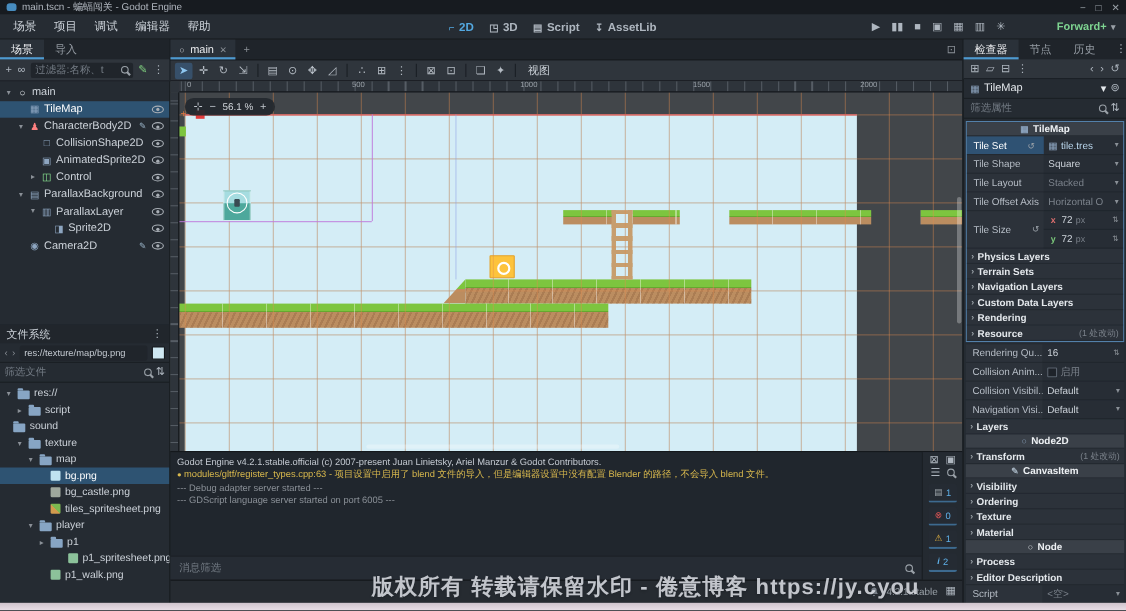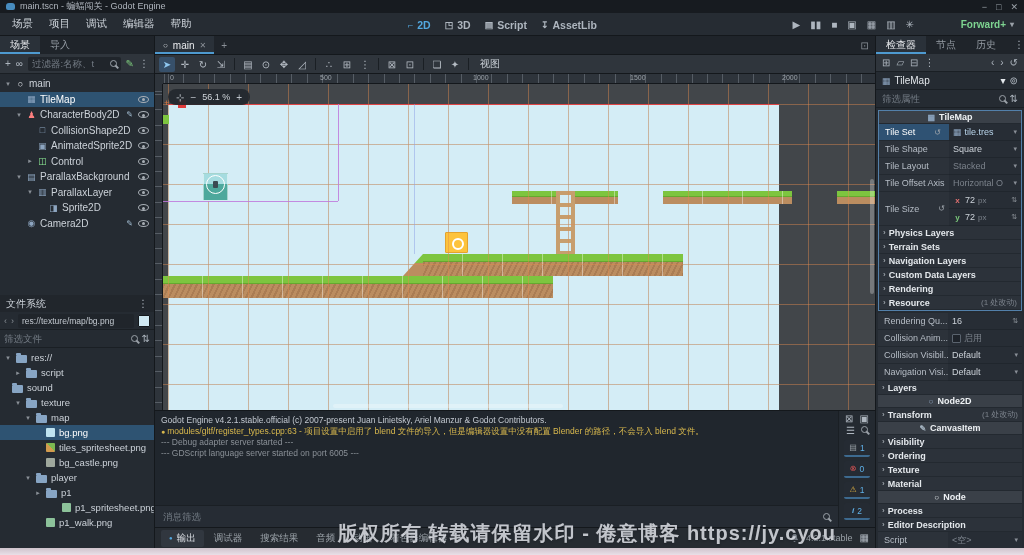--- a/index.html
+++ b/index.html
@@ -356,27 +356,27 @@
         <span class="folder"></span>
         <span>map</span>
       </div>
       <div class="frow sel" style="padding-left: 34px;">
         <span class="arr"></span>
         <span class="fileicon" style="background: rgb(191, 227, 240);"></span>
         <span>bg.png</span>
       </div>
       <div class="frow" style="padding-left: 34px;">
         <span class="arr"></span>
+        <span class="fileicon" style="background: rgb(159, 168, 157);"></span>
+        <span>bg_castle.png</span>
+      </div>
+      <div class="frow" style="padding-left: 34px;">
+        <span class="arr"></span>
         <span class="fileicon" style="background: linear-gradient(45deg, rgb(210, 155, 78) 50%, rgb(124, 184, 80) 50%);"></span>
         <span>tiles_spritesheet.png</span>
-      </div>
-      <div class="frow" style="padding-left: 34px;">
-        <span class="arr"></span>
-        <span class="fileicon" style="background: rgb(159, 168, 157);"></span>
-        <span>bg_castle.png</span>
       </div>
       <div class="frow" style="padding-left: 24px;">
         <span class="arr">▾</span>
         <span class="folder"></span>
         <span>player</span>
       </div>
       <div class="frow" style="padding-left: 34px;">
         <span class="arr">▸</span>
         <span class="folder"></span>
         <span>p1</span>
@@ -502,28 +502,20 @@
           <span class="n">1</span>
         </div>
         <div class="chip">
           <span style="color: rgb(95, 176, 232); font-weight: bold; font-style: italic;">i</span>
           <span class="n">2</span>
         </div>
       </div>
   </div>
 
   <div class="bottombar">
-    <span id="bbtabs" style="display:flex;gap:2px">
-        <span class="bbtab active">输出</span>
-        <span class="bbtab">调试器</span>
-        <span class="bbtab">搜索结果</span>
-        <span class="bbtab">音频</span>
-        <span class="bbtab">动画</span>
-        <span class="bbtab">着色器编辑器</span>
-      </span>
     <span class="bbright">
       <svg width="9" height="10" viewBox="0 0 9 10">
           <path d="M4.5 1 C2.5 1 2 3 2 5 L1 7 H8 L7 5 C7 3 7 1 4.5 1 Z M3.5 8 A1 1 0 0 0 5.5 8 Z" fill="#7b828b"></path>
         </svg>
       <span>4.2.1.stable</span>
       <span class="ibtn">▦</span>
     </span>
   </div>
 </div>
 

